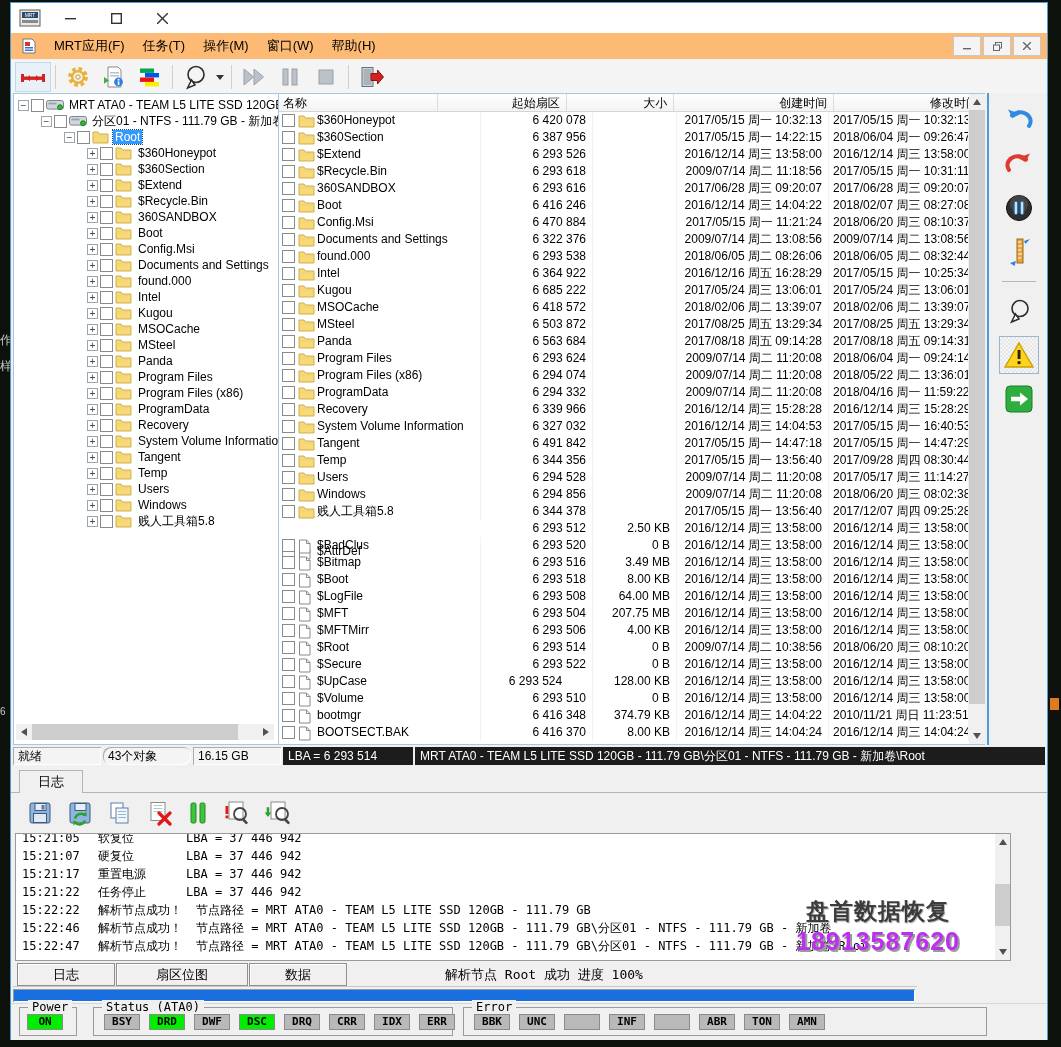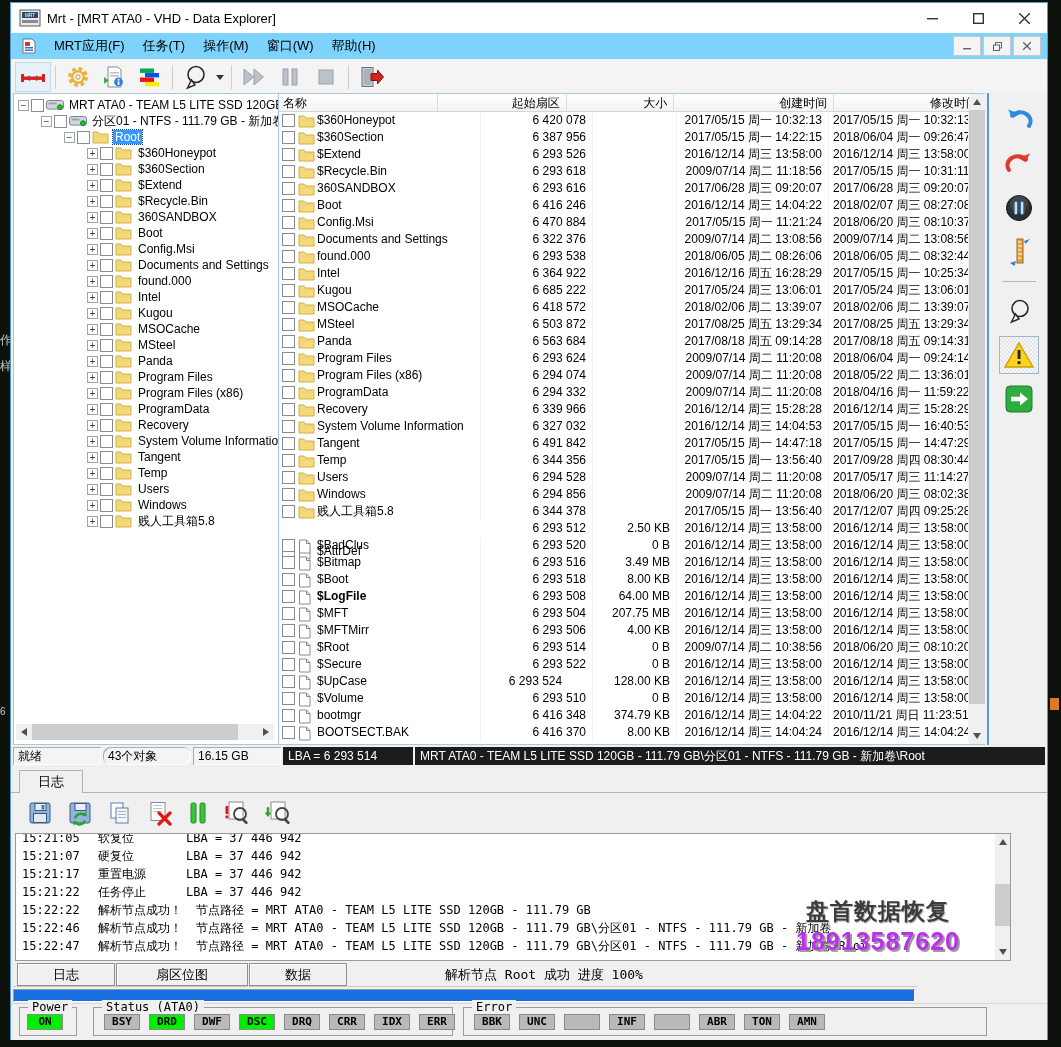--- a/index.html
+++ b/index.html
@@ -12,21 +12,21 @@
   .window{position:absolute;left:10px;top:2px;width:1038px;height:1038px;background:#f0f0f0;
     border:1px solid #4f9bd8;box-sizing:border-box;z-index:1;}
   
   .titlebar{height:30px;background:#fff;display:flex;align-items:center;}
   .app-icon{width:22px;height:22px;margin:0 6px 0 8px;flex:0 0 auto;}
   .title-text{font-size:13px;color:#000;flex:1 1 auto;white-space:nowrap;overflow:hidden;}
   .win-controls{display:flex;height:30px;flex:0 0 auto;}
   .win-btn{width:46px;height:30px;display:flex;align-items:center;justify-content:center;color:#333;}
   .win-btn svg{display:block;}
   
-  .menubar{height:26px;background:#7dd3fc;display:flex;align-items:center;border-bottom:1px solid #f0f0f0;}
+  .menubar{height:26px;background:#fdba74;display:flex;align-items:center;border-bottom:1px solid #f0f0f0;}
   .child-icon{width:16px;height:16px;margin:0 8px 0 10px;flex:0 0 auto;}
   .menu-item{font-size:13px;color:#000;padding:3px 9px;cursor:default;}
   .mdi-controls{margin-left:auto;display:flex;align-items:center;padding-right:6px;}
   .mdi-btn{width:26px;height:18px;border:1px solid #c8c8c8;background:#f4f4f4;margin-left:2px;
     display:flex;align-items:center;justify-content:center;color:#555;}
   
   .toolbar{height:34px;background:#f4f4f4;border-bottom:1px solid #d9d9d9;display:flex;align-items:center;padding-left:4px;}
   .tb-btn{width:34px;height:28px;display:flex;align-items:center;justify-content:center;border:1px solid transparent;}
   .tb-btn.active{background:#e8f0f8;border:1px solid #c4d8ec;}
   .tb-sep{width:1px;height:24px;background:#d0d0d0;margin:0 4px;}
@@ -126,21 +126,20 @@
 
   <div class="titlebar">
     <div class="app-icon">
       <svg viewBox="0 0 22 22" width="22" height="22">
           <rect x="1" y="3" width="20" height="16" fill="#e9e9e9" stroke="#5a5a5a"></rect>
           <rect x="3" y="5" width="16" height="6" fill="#2a4a6b"></rect>
           <text x="11" y="10" font-size="5" fill="#fff" text-anchor="middle" font-family="Liberation Sans, sans-serif">MRT</text>
           <rect x="3" y="13" width="16" height="3" fill="#8a8a8a"></rect>
         </svg>
     </div>
-    <div class="title-text">Mrt - [MRT ATA0 - VHD - Data Explorer]</div>
     <div class="win-controls">
       <div class="win-btn">
           <svg width="11" height="11">
             <rect x="0" y="5" width="11" height="1.4" fill="#333"></rect>
           </svg>
         </div>
       <div class="win-btn">
           <svg width="11" height="11">
             <rect x="0.7" y="0.7" width="9.6" height="9.6" fill="none" stroke="#333" stroke-width="1.4"></rect>
           </svg>
@@ -1051,21 +1050,21 @@
                 </svg>
               </span>
               <span>$Boot</span>
             </div>
             <div class="lcell r" style="width: 112px;">6 293 518</div>
             <div class="lcell r" style="width: 84px;">8.00 KB</div>
             <div class="lcell r" style="width: 152px;">2016/12/14 周三 13:58:00</div>
             <div class="lcell r" style="width: 140px;">2016/12/14 周三 13:58:00</div>
           </div>
           <div class="lrow">
-            <div class="lcell name-cell" style="width: 202px; font-weight: bold;">
+            <div class="lcell name-cell" style="width: 202px;">
               <span class="ckbox"></span>
               <span class="row-ico">
                 <svg width="13" height="15" viewBox="0 0 13 15">
                   <path d="M1.5 1 h7 l3.5 3.5 v9.5 h-10.5 z" fill="#fff" stroke="#8a8a8a"></path>
                   <path d="M8.5 1 v3.5 h3.5" fill="none" stroke="#8a8a8a"></path>
                 </svg>
               </span>
               <span>$LogFile</span>
             </div>
             <div class="lcell r" style="width: 112px;">6 293 508</div>

